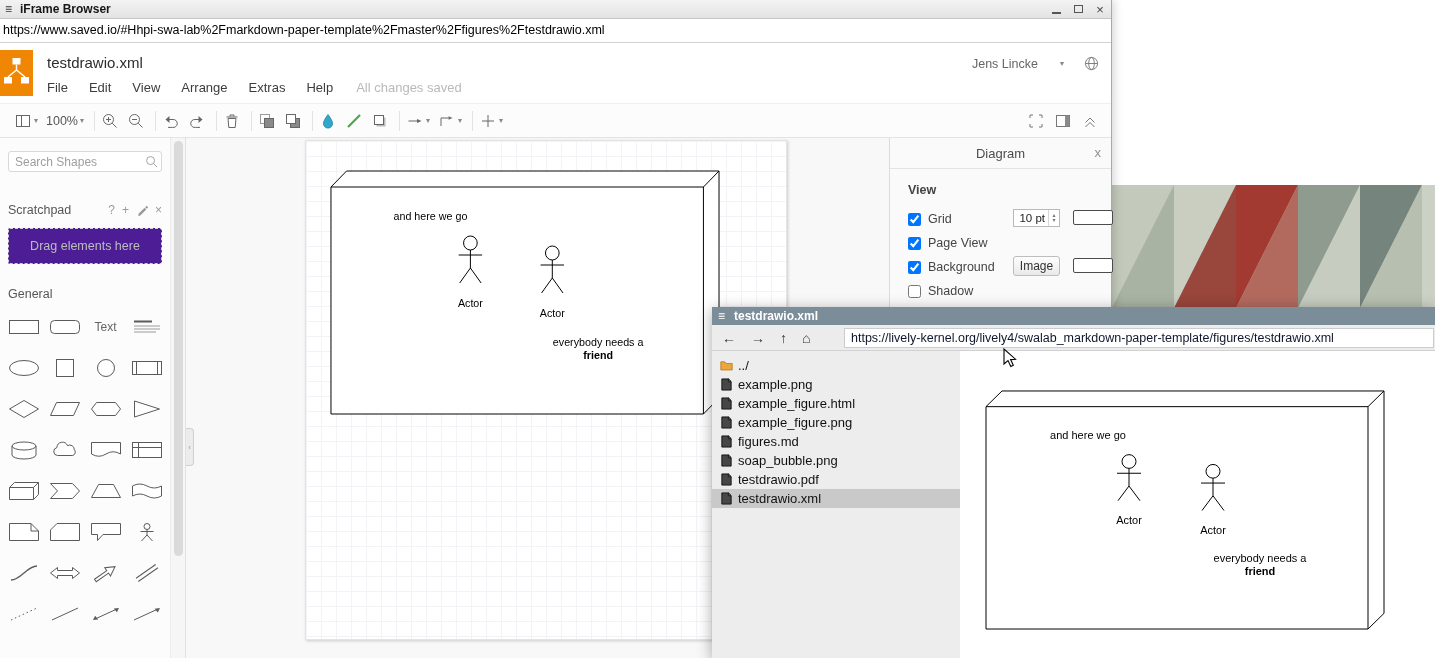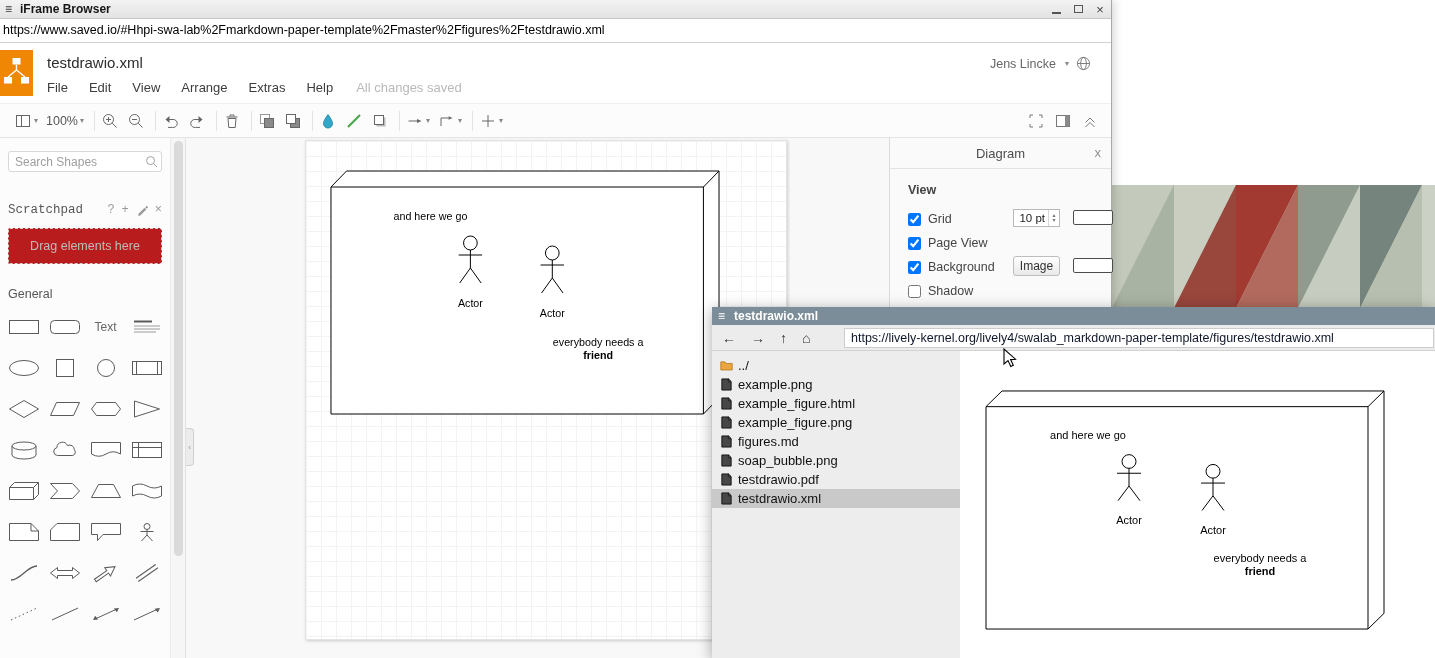--- a/index.html
+++ b/index.html
@@ -21,44 +21,44 @@
   .wc-max{width:9px;height:8px;border:1.5px solid #555;}
   .urlbar{position:absolute;left:0;top:19px;right:0;height:24px;background:#fff;border-bottom:1px solid #d2d2d2;font-size:12.5px;color:#000;line-height:23px;padding-left:3px;white-space:nowrap;overflow:hidden;}
 
   
   .dio-header{position:absolute;left:0;top:43px;right:0;height:60px;background:#fff;}
   .dio-logo{position:absolute;left:0;top:7px;width:33px;height:46px;}
   .dio-title{position:absolute;left:47px;top:11px;font-size:15px;color:#2d2d2d;}
   .dio-menubar{position:absolute;left:47px;top:37px;display:flex;align-items:center;font-size:13px;color:#3d3d3d;}
   .menu-item{margin-right:21px;}
   .dio-status{color:#b9b9b9;margin-left:2px;}
-  .dio-user{position:absolute;right:20px;top:13px;display:flex;align-items:center;gap:7px;font-size:12.5px;color:#666;text-align:right;}
+  .dio-user{position:absolute;right:12px;top:13px;display:flex;align-items:center;gap:20px;font-size:12.5px;color:#666;text-align:right;}
   .caret{font-size:8px;color:#888;margin-left:2px;}
 
   
   .dio-toolbar{position:absolute;left:0;top:103px;right:0;height:35px;background:#fcfcfc;border-top:1px solid #efefef;border-bottom:1px solid #e4e4e4;display:flex;align-items:center;padding:0 12px 0 14px;}
   .tbtn{display:flex;align-items:center;margin-right:8px;}
   .ti{width:18px;height:18px;display:block;}
   .tsep{width:1px;height:20px;background:#e3e3e3;margin:0 6px 0 2px;}
   .zoomlbl{font-size:12.5px;color:#555;}
   .tb-right{margin-left:auto;display:flex;align-items:center;gap:9px;}
 
   
   .dio-body{position:absolute;left:0;top:138px;right:0;bottom:0;}
 
   
   .sidebar{position:absolute;left:0;top:0;width:170px;bottom:0;background:#fcfcfc;overflow:hidden;}
   .search-wrap{position:relative;margin:13px 8px 0;}
   .search-input{width:100%;height:21px;border:1px solid #d8d8d8;border-radius:3px;background:#fff;font-size:12px;color:#333;padding:0 20px 0 6px;font-family:inherit;outline:none;}
   .search-input::placeholder{color:#9e9e9e;}
   .search-icon{position:absolute;right:4px;top:4px;width:13px;height:13px;}
-  .scratchpad-head{display:flex;align-items:center;margin:30px 8px 0;font-size:12.5px;color:#565656;height:16px;font-family:Liberation Mono, monospace;}
+  .scratchpad-head{display:flex;align-items:center;margin:30px 8px 0;font-size:12.5px;color:#565656;height:16px;}
   .sp-icons{margin-left:auto;display:flex;align-items:center;gap:7px;color:#9a9a9a;font-size:12px;}
   .sp-pencil{width:12px;height:12px;}
-  .drag-area{margin:10px 8px 0;height:36px;border:1.4px dashed #d2d2d2;border-radius:2px;display:flex;align-items:center;justify-content:center;font-size:12.5px;color:#bdbdbd;background:#b91c1c;}
+  .drag-area{margin:10px 8px 0;height:36px;border:1.4px dashed #d2d2d2;border-radius:2px;display:flex;align-items:center;justify-content:center;font-size:12.5px;color:#bdbdbd;background:#4c1d95;}
   .section-title{margin-top:18px;padding:5px 8px;font-size:12.5px;color:#565656;}
   .shape-palette{display:grid;grid-template-columns:repeat(4,41px);padding-left:3px;}
   .shape-cell{width:41px;height:41px;display:flex;align-items:center;justify-content:center;}
   .shape-svg{width:32px;height:20px;}
   .text-shape{font-size:12px;color:#666;}
 
   
   .vscroll{position:absolute;left:170px;top:0;width:16px;bottom:0;background:#f6f6f6;border-left:1px solid #ebebeb;border-right:1px solid #e1e1e1;}
   .vthumb{position:absolute;left:3px;top:3px;width:9px;height:415px;background:#dadada;border-radius:5px;}
 

